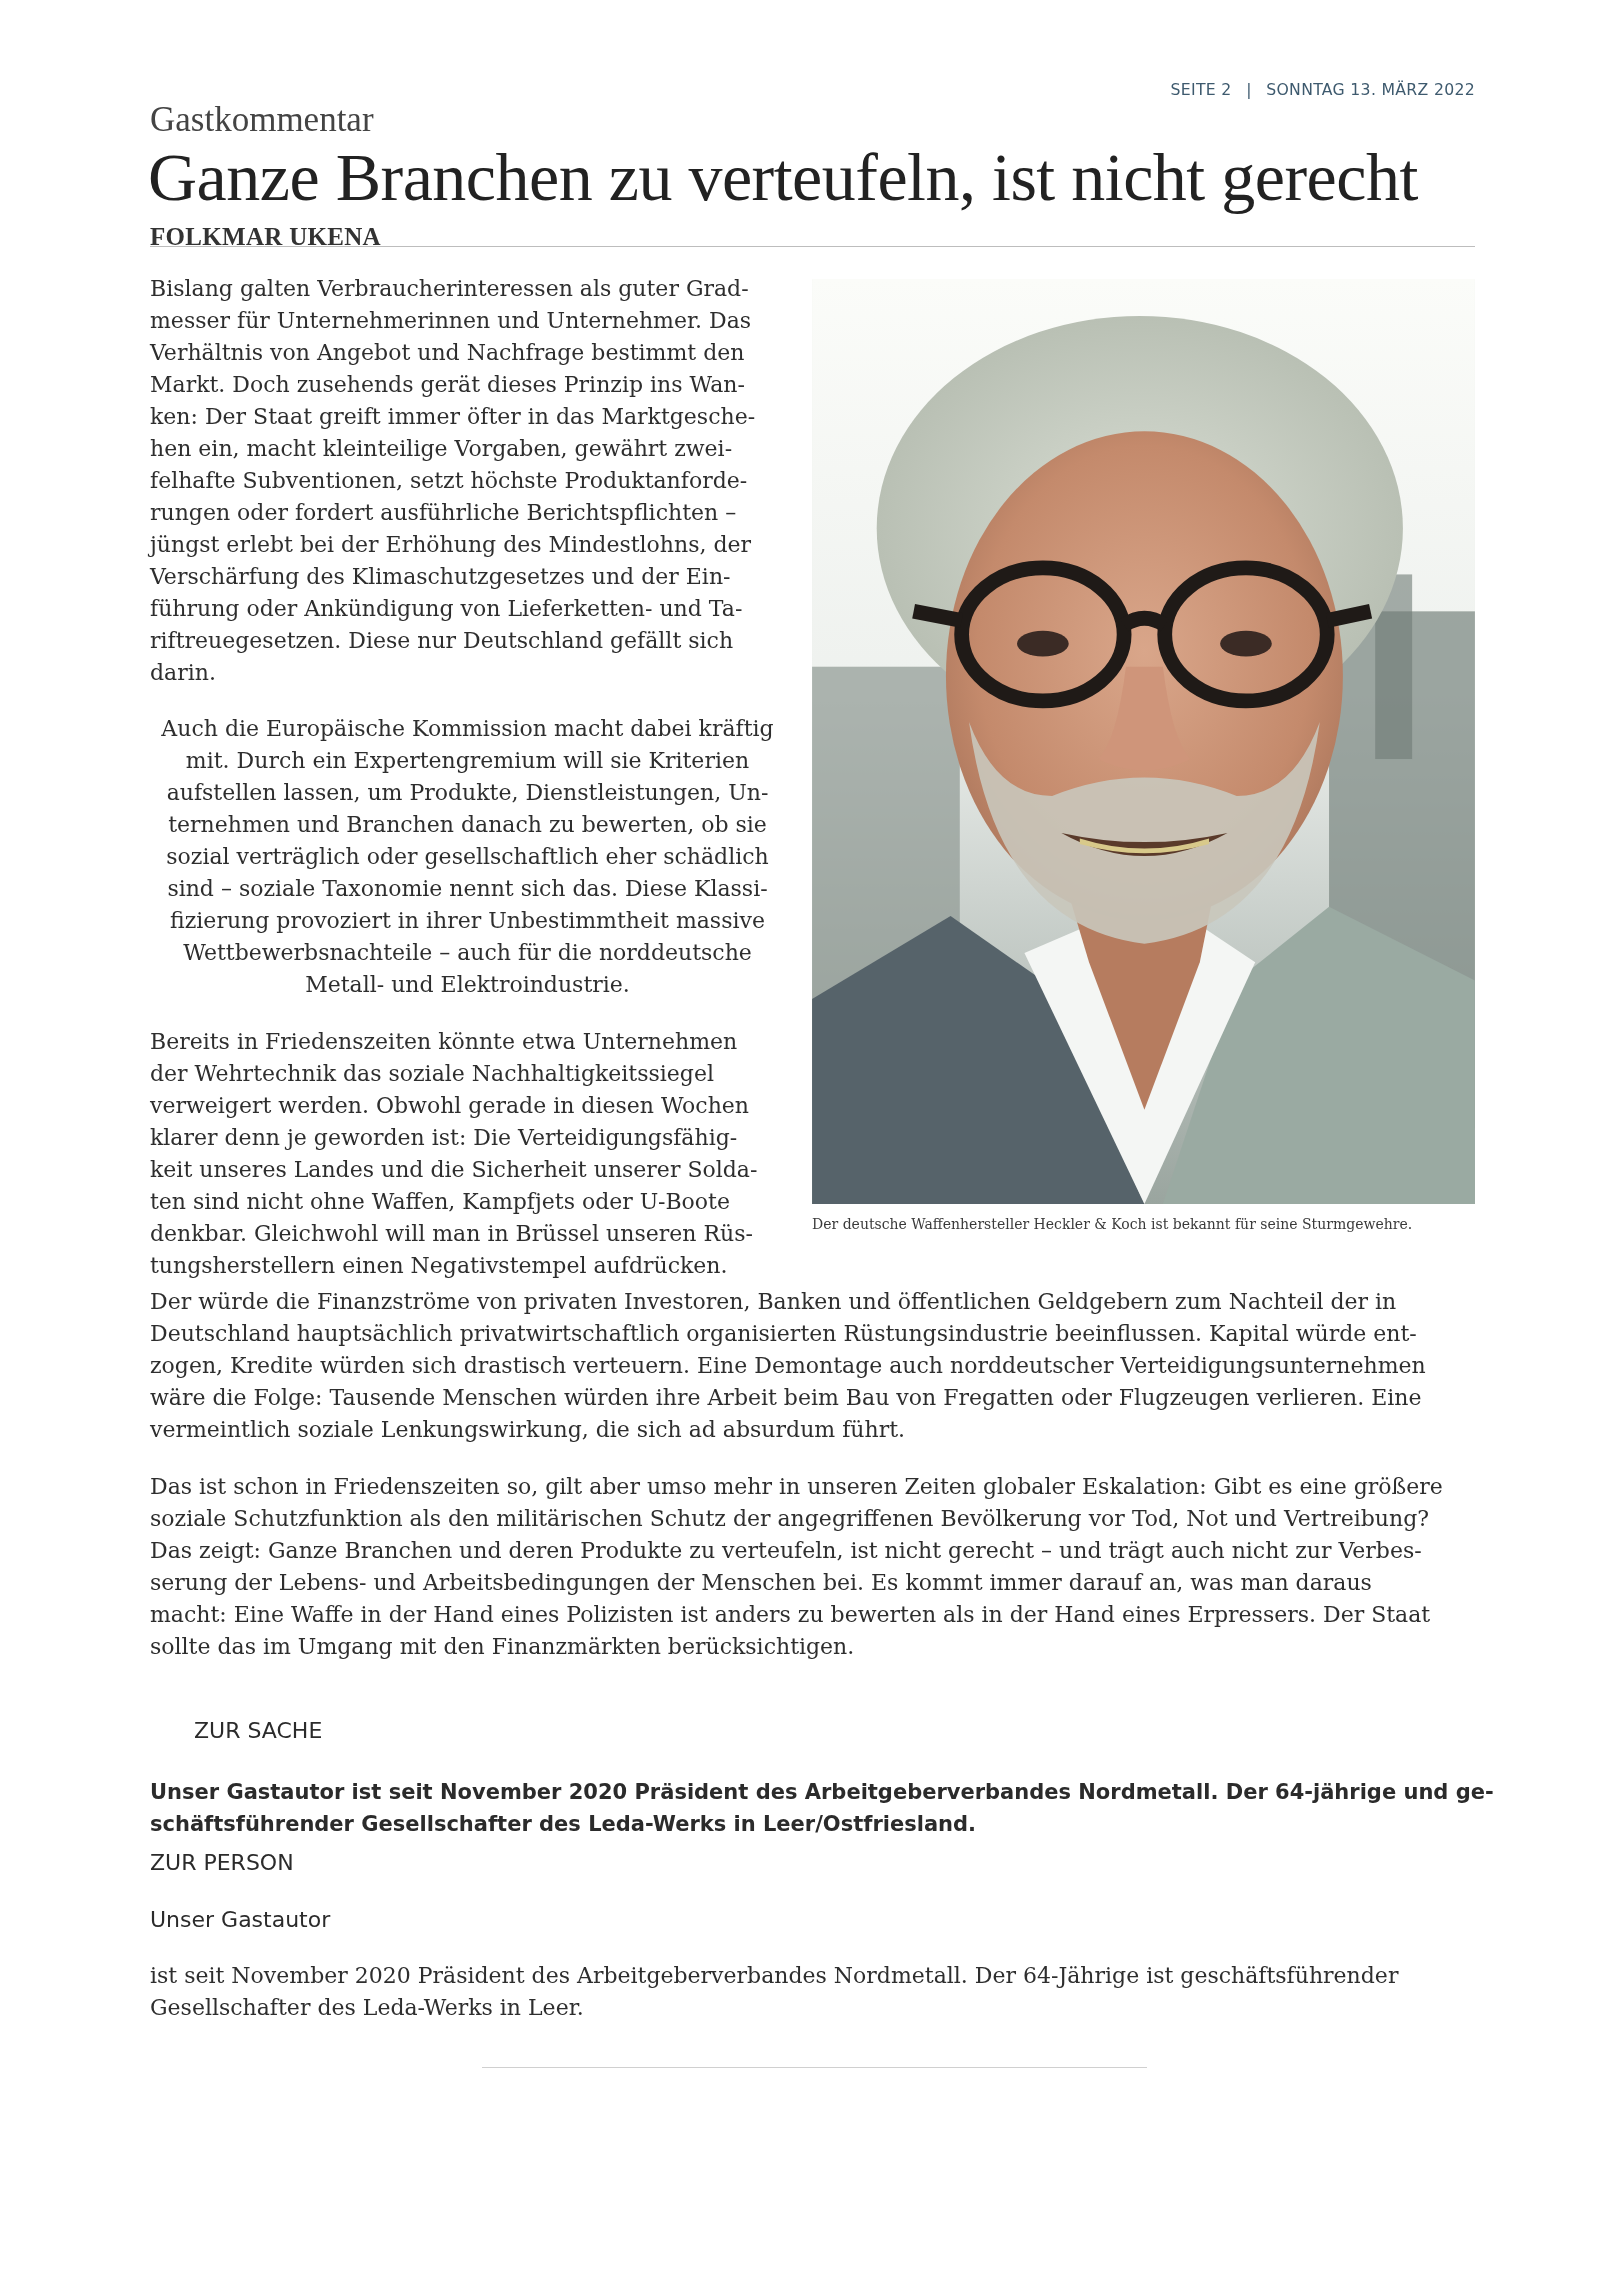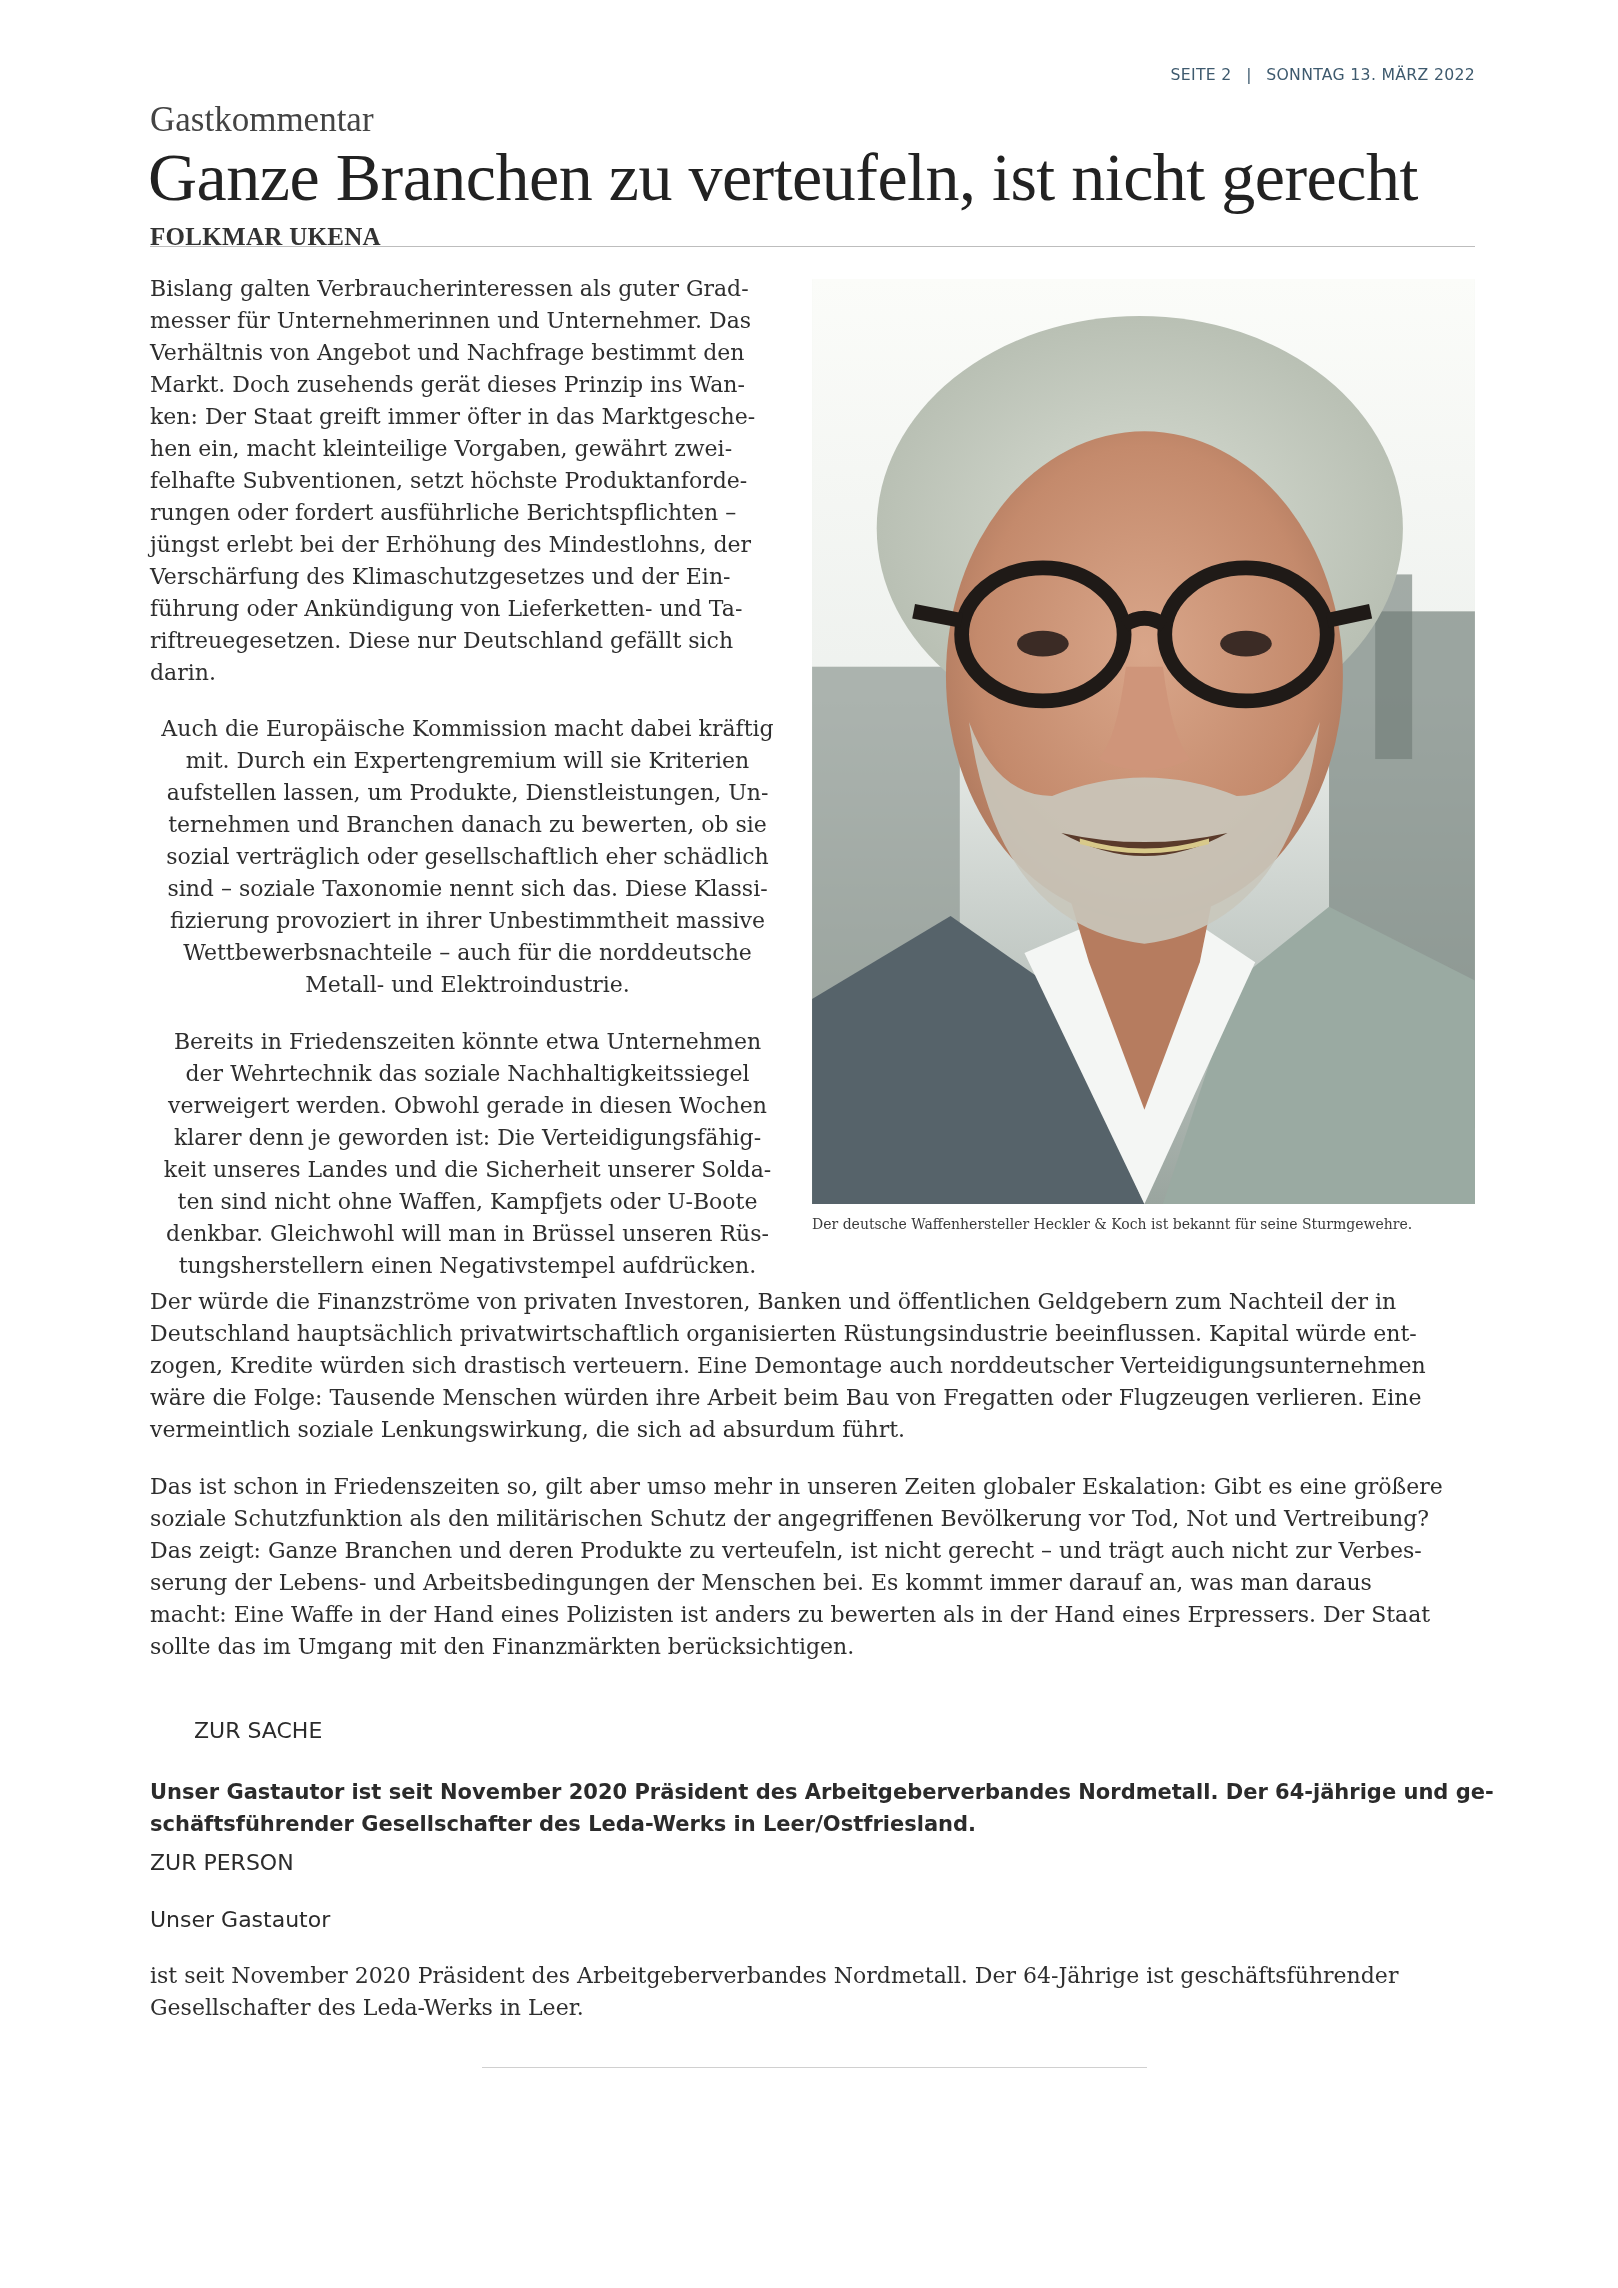--- a/index.html
+++ b/index.html
@@ -1,18 +1,18 @@
 <!DOCTYPE html>
 <html style="font-size:14.8px"><head>
 <meta charset="utf-8">
 <style>
   html, body { margin: 0; padding: 0; background: #ffffff; }
   body { width: 1619px; height: 2289px; position: relative; overflow: hidden;
          font-family: "DejaVu Serif", serif; color: #2b2b2b; }
-  .page-meta { position: absolute; top: 65px; right: 144px; font-family: "DejaVu Sans", sans-serif;
+  .page-meta { position: absolute; top: 80px; right: 144px; font-family: "DejaVu Sans", sans-serif;
                font-size: 15.7px; color: #3e5a6e; letter-spacing: 0.3px; white-space: nowrap; }
   .page-meta .sep { margin: 0 9.2px; }
   .kicker { position: absolute; left: 150px; top: 100px; font-family: "Liberation Serif", serif;
             font-size: 35px; color: #444; font-weight: normal; }
   .headline { position: absolute; left: 148px; top: 138px; margin: 0; font-family: "Liberation Serif", serif;
               font-size: 68px; font-weight: normal; color: #222; letter-spacing: -0.5px; white-space: nowrap; }
   .byline { position: absolute; left: 150px; top: 223px; font-family: "Liberation Serif", serif;
             font-size: 25px; font-weight: bold; color: #333; letter-spacing: 0.3px; }
   .rule-top { position: absolute; left: 150px; top: 246px; width: 1325px; height: 0;
               border-top: 1.8px solid #bdbdbd; }
@@ -71,21 +71,21 @@
       <span class="l">mit. Durch ein Expertengremium will sie Kriterien</span>
       <span class="l">aufstellen lassen, um Produkte, Dienstleistungen, Un-</span>
       <span class="l">ternehmen und Branchen danach zu bewerten, ob sie</span>
       <span class="l">sozial verträglich oder gesellschaftlich eher schädlich</span>
       <span class="l">sind – soziale Taxonomie nennt sich das. Diese Klassi-</span>
       <span class="l">fizierung provoziert in ihrer Unbestimmtheit massive</span>
       <span class="l">Wettbewerbsnachteile – auch für die norddeutsche</span>
       <span class="l">Metall- und Elektroindustrie.</span>
     </p>
 </div>
-<div class="col" style="top:1026px;text-align:center;">
+<div class="col" style="top:1026px;">
   <p class="para" id="p3">
       <span class="l">Bereits in Friedenszeiten könnte etwa Unternehmen</span>
       <span class="l">der Wehrtechnik das soziale Nachhaltigkeitssiegel</span>
       <span class="l">verweigert werden. Obwohl gerade in diesen Wochen</span>
       <span class="l">klarer denn je geworden ist: Die Verteidigungsfähig-</span>
       <span class="l">keit unseres Landes und die Sicherheit unserer Solda-</span>
       <span class="l">ten sind nicht ohne Waffen, Kampfjets oder U-Boote</span>
       <span class="l">denkbar. Gleichwohl will man in Brüssel unseren Rüs-</span>
       <span class="l">tungsherstellern einen Negativstempel aufdrücken.</span>
     </p>

